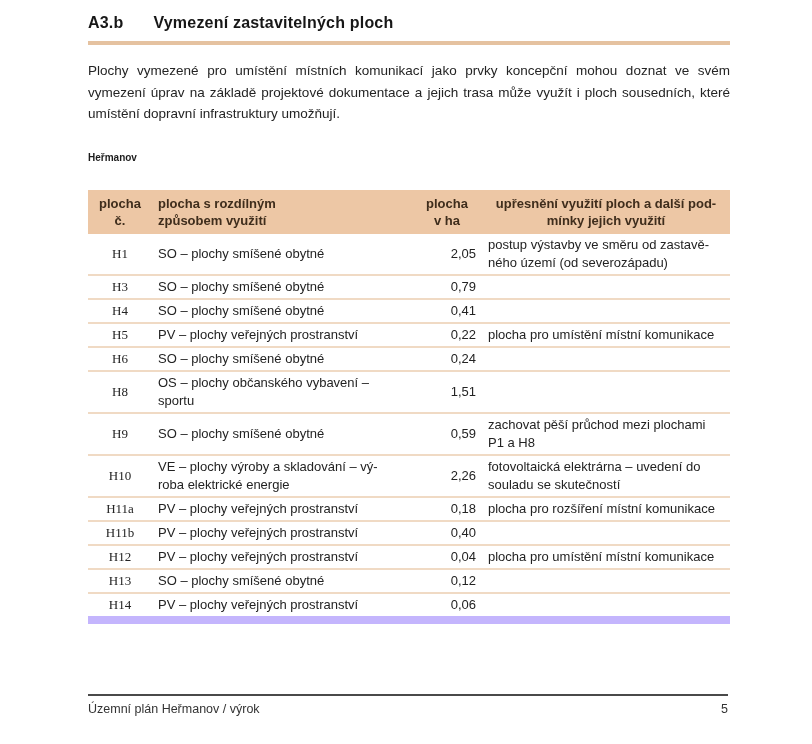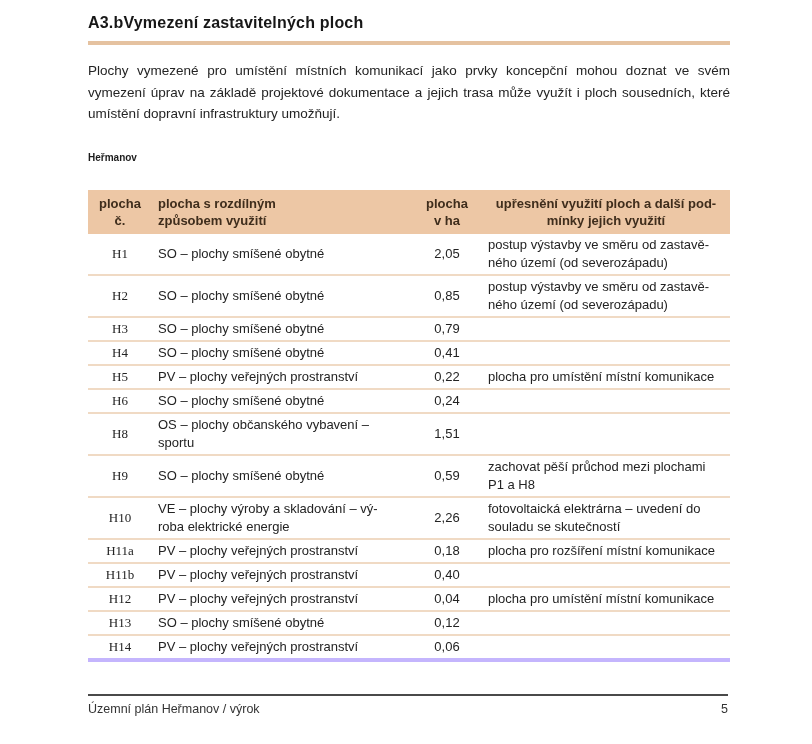--- a/index.html
+++ b/index.html
@@ -6,21 +6,21 @@
   .page{
     position:relative;
     width:812px;height:744px;
     background:#ffffff;
     font-family:"Liberation Sans","DejaVu Sans",sans-serif;
     color:#1f1f1f;
     overflow:hidden;
   }
   .content{position:absolute;left:88px;top:14px;width:642px;}
 
-  .doc-title{display:flex;gap:0;font-size:16px;font-weight:bold;color:#171717;letter-spacing:0.2px;}
+  .doc-title{display:flex;gap:30px;font-size:16px;font-weight:bold;color:#171717;letter-spacing:0.2px;}
   .title-rule{height:4px;background:#e5c2a0;margin-top:9px;}
 
   .para{font-size:13.5px;line-height:21.5px;text-align:justify;margin:15px 0 0 0;color:#242424;}
   .para + .para{margin-top:24px;}
 
   .section-heading{font-size:10px;font-weight:bold;margin:27px 0 0 0;color:#1c1c1c;}
 
   table.zoning{
     border-collapse:collapse;
     width:642px;
@@ -41,23 +41,23 @@
   table.zoning th.h-area{width:58px;text-align:center;}
   table.zoning th.h-note{text-align:center;}
 
   table.zoning td{
     padding:2px 6px;
     line-height:18px;
     vertical-align:middle;
     color:#232323;
   }
   table.zoning tbody tr{border-bottom:2px solid #f0dac4;}
-  table.zoning tbody tr:last-child{border-bottom:4px solid #c4b5fd;}
+  table.zoning tbody tr:last-child{border-bottom:8px solid #c4b5fd;}
   td.col-id{text-align:center;font-family:Liberation Serif, serif;}
-  td.col-area{text-align:center;}
+  td.col-area{text-align:right;}
   td.col-use,td.col-note{white-space:pre-line;text-align:left;}
 
   .footer{
     position:absolute;left:88px;top:694px;width:640px;
     border-top:2px solid #4a4a4a;
     padding-top:6px;
     display:flex;justify-content:space-between;
     font-size:12.5px;color:#333333;
   }
 </style>
@@ -88,27 +88,20 @@
 v ha</th>
           <th class="h-note">upřesnění využití ploch a další pod-
 mínky jejich využití</th>
         </tr>
       </thead>
       <tbody>
           <tr>
             <td class="col-id">H1</td>
             <td class="col-use">SO – plochy smíšené obytné</td>
             <td class="col-area">2,05</td>
-            <td class="col-note">postup výstavby ve směru od zastavě-
-ného území (od severozápadu)</td>
-          </tr>
-          <tr>
-            <td class="col-id">H2</td>
-            <td class="col-use">SO – plochy smíšené obytné</td>
-            <td class="col-area">0,85</td>
             <td class="col-note">postup výstavby ve směru od zastavě-
 ného území (od severozápadu)</td>
           </tr>
           <tr>
             <td class="col-id">H3</td>
             <td class="col-use">SO – plochy smíšené obytné</td>
             <td class="col-area">0,79</td>
             <td class="col-note"></td>
           </tr>
           <tr>

